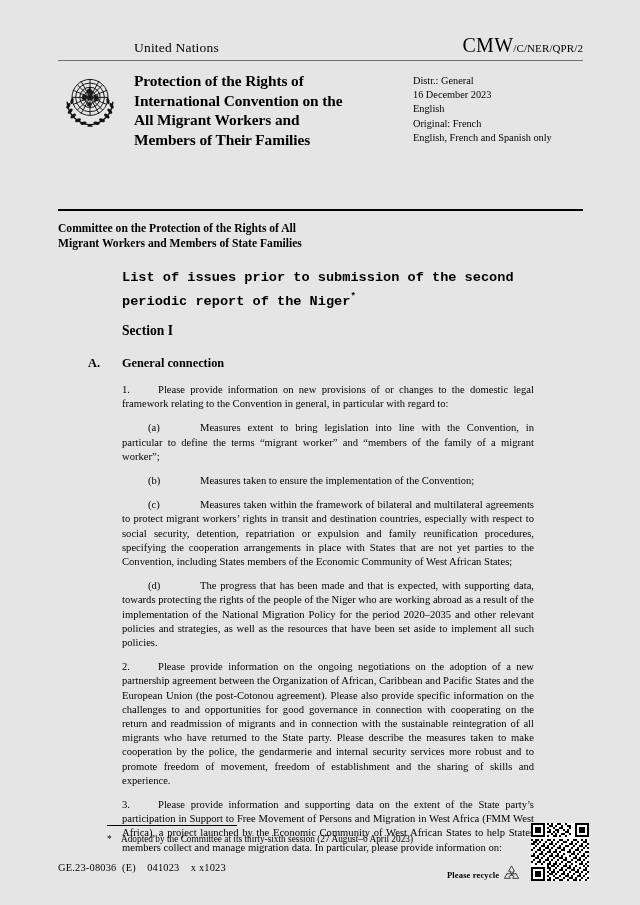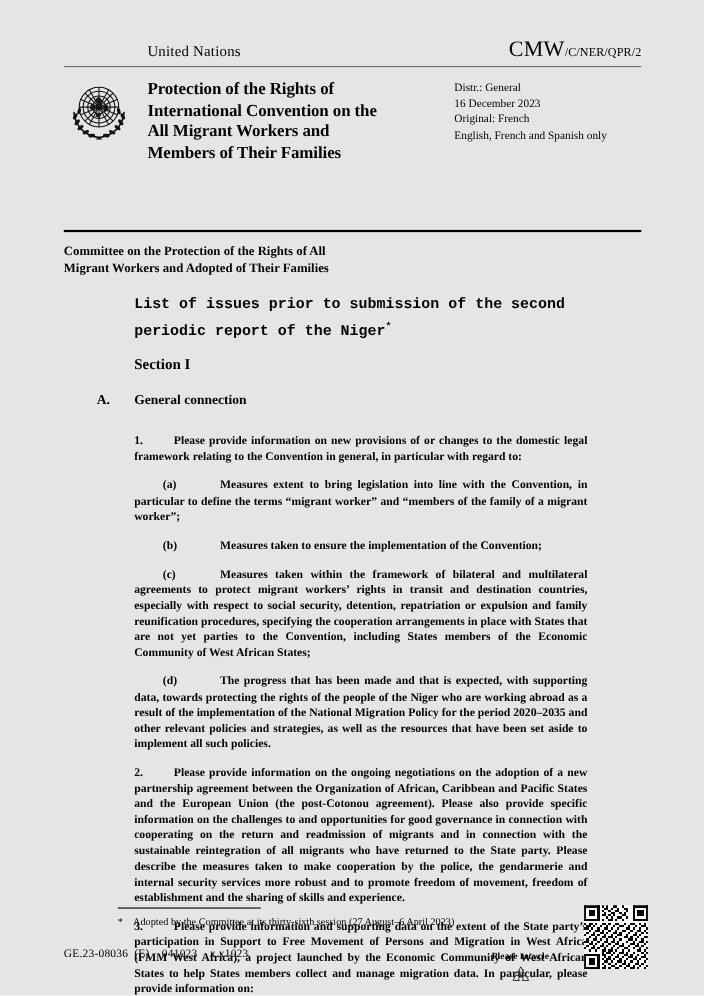--- a/index.html
+++ b/index.html
@@ -151,26 +151,25 @@
   }
 
   
   .body-col {
     position: absolute;
     left: 122px;
     top: 383px;
     width: 412px;
   }
   p.para {
-    margin: 12px 0 10px 0;
+    margin: 0 0 10px 0;
     font-size: 10.6px;
     line-height: 14.2px;
     text-align: justify;
     text-justify: inter-word;
-    font-weight: bold;
   }
   p.para:last-child { margin-bottom: 0; }
   .lead {
     display: inline-block;
     min-width: 36px;
   }
   .lead-a {
     display: inline-block;
     min-width: 52px;
     padding-left: 26px;
@@ -207,21 +206,20 @@
     letter-spacing: 0.2px;
     white-space: pre;
   }
   .recycle {
     position: absolute;
     left: 447px;
     top: 864px;
     display: flex;
     align-items: center;
     gap: 3px;
-    flex-direction: column;
   }
   .recycle-text {
     font-weight: bold;
     font-size: 8.6px;
     letter-spacing: 0.1px;
   }
   .qr {
     position: absolute;
     left: 531px;
     top: 823px;
@@ -297,32 +295,33 @@
           <div>Protection of the Rights of</div>
           <div>International Convention on the</div>
           <div>All Migrant Workers and</div>
           <div>Members of Their Families</div>
         </div>
       </div>
 
       <div class="distr-block">
         <div>Distr.: General</div>
         <div>16 December 2023</div>
+        <div>English</div>
         <div>Original: French</div>
         <div>English, French and Spanish only</div>
       </div>
 
     </div>
   </div>
 
   <div class="rule-thick"></div>
 
   <div class="committee">
     <div>Committee on the Protection of the Rights of All</div>
-    <div>Migrant Workers and Adopted of Their Families</div>
+    <div>Migrant Workers and Members of State Families</div>
   </div>
 
   <div class="doc-title"><span>List of issues prior to submission of the second periodic report of the Niger</span><span class="star">*</span></div>
 
   <div class="section-head">Section I</div>
 
   <div class="sub-head">
     <span class="letter">A.</span><span>General connection</span>
   </div>
 

